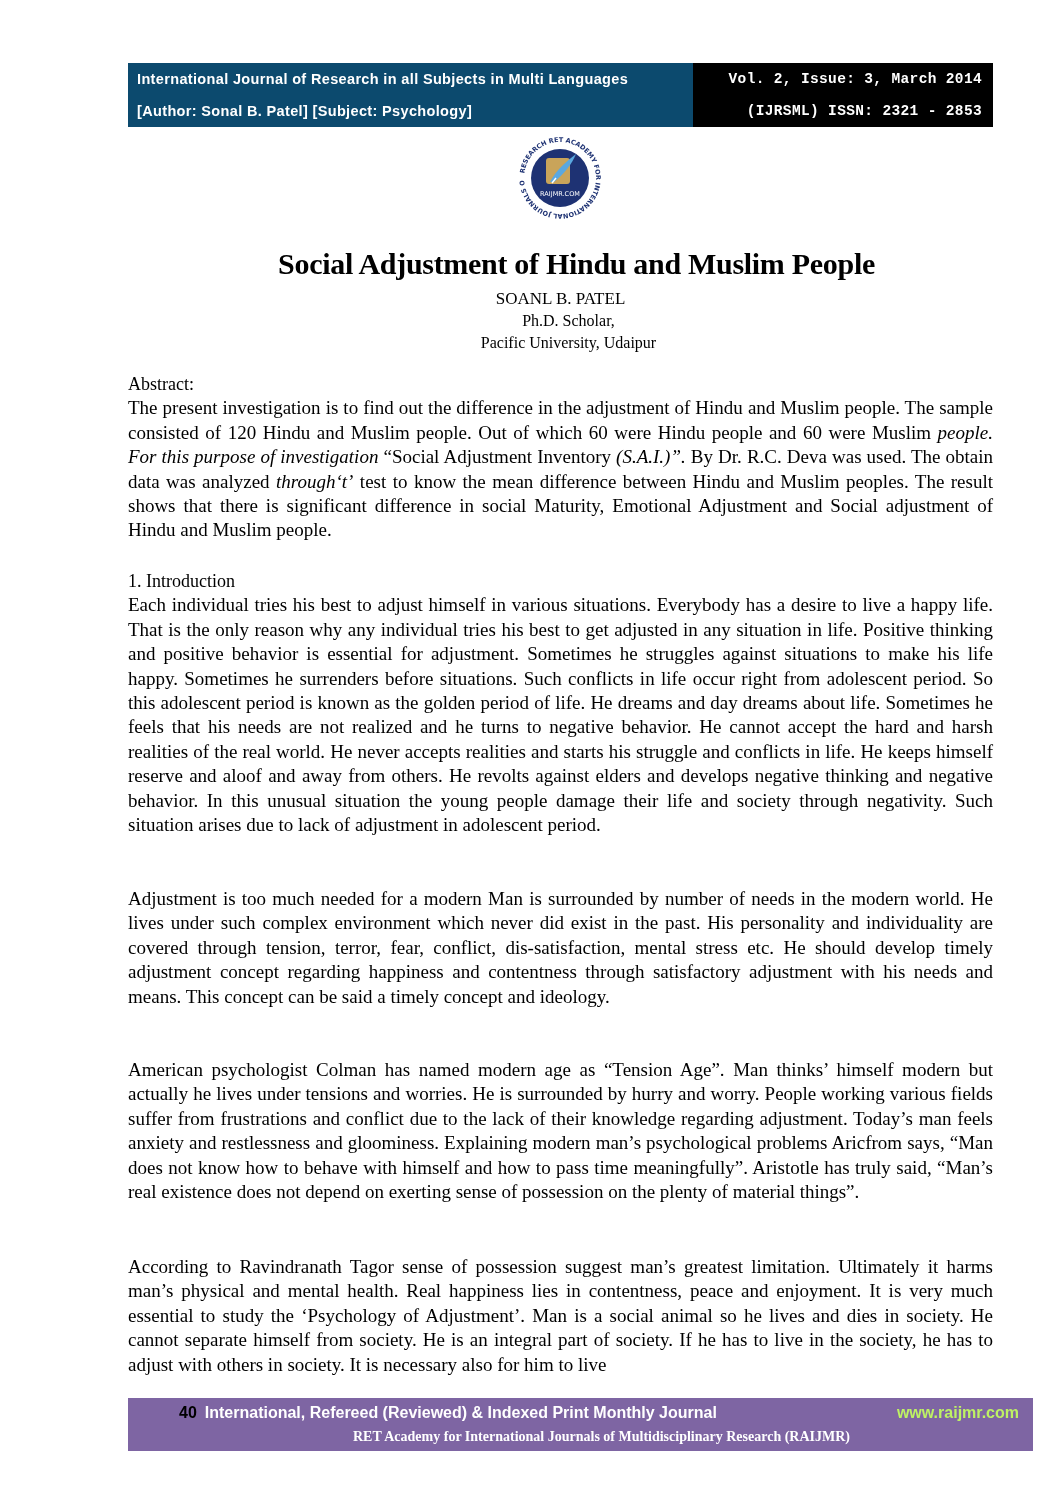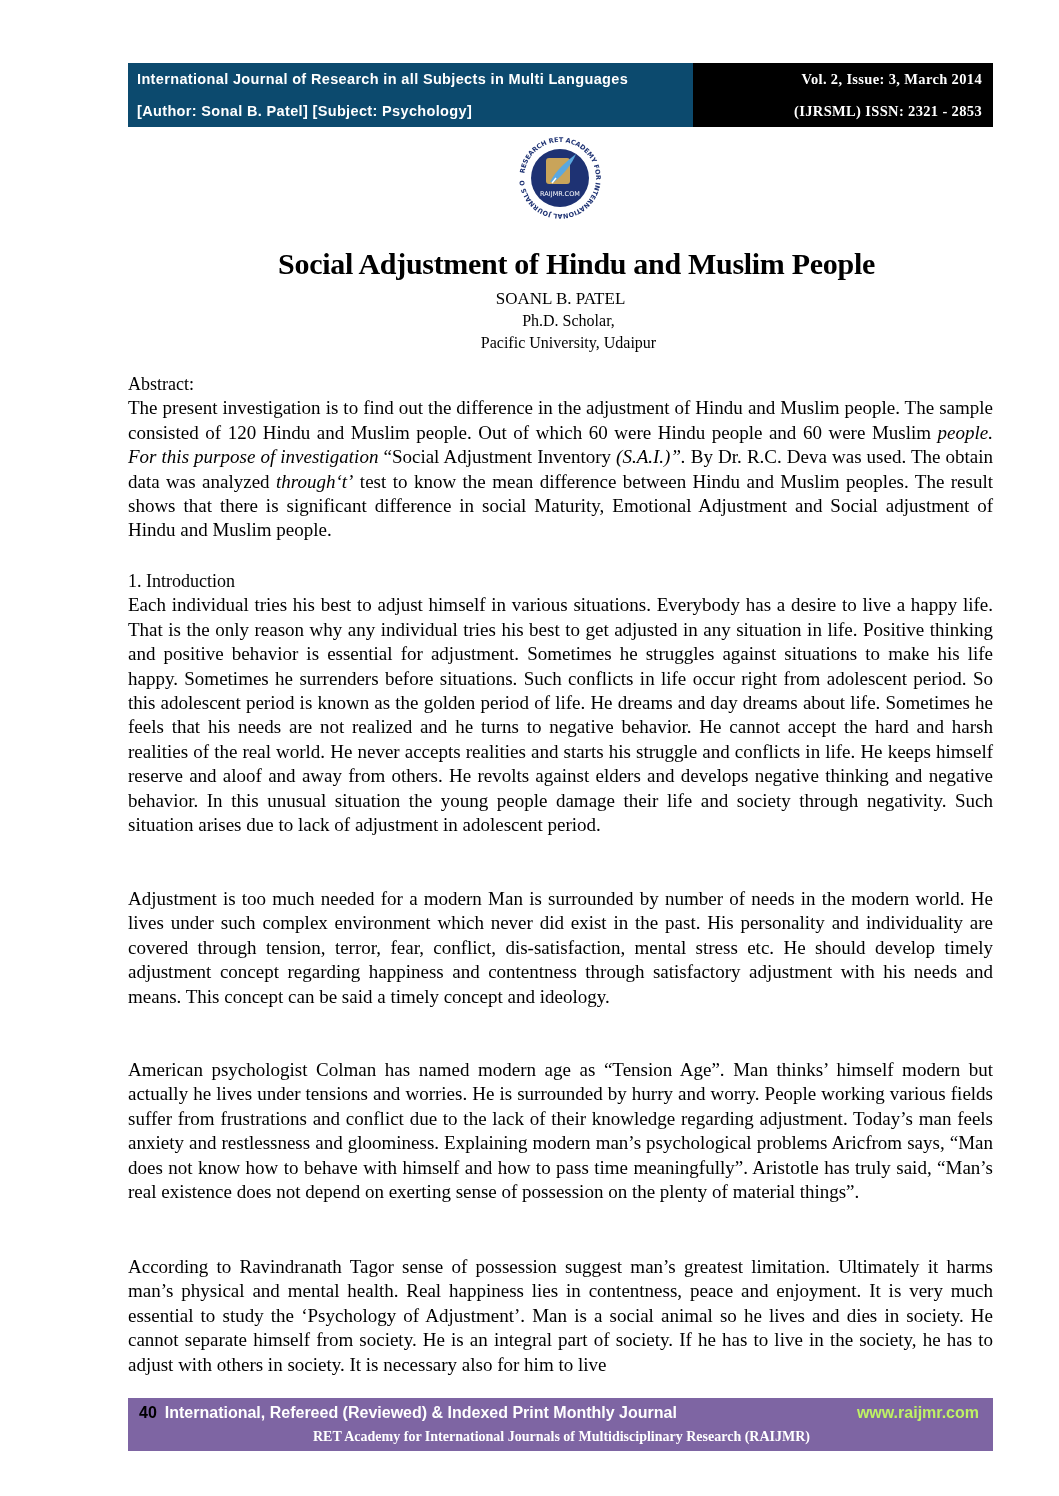--- a/index.html
+++ b/index.html
@@ -11,21 +11,21 @@
     position: absolute; left: 128px; top: 63px; width: 865px; height: 64px;
     display: flex;
   }
   .header-left {
     background: #0c4a6e; width: 565px; height: 100%;
     color: #fff; font-family: "Liberation Sans", "DejaVu Sans", sans-serif;
     font-weight: bold; font-size: 14.5px; box-sizing: border-box; padding-left: 9px;
   }
   .header-right {
     background: #000; flex: 1; height: 100%; color: #fff;
-    font-family: Liberation Serif, serif;
+    font-family: Liberation Mono, monospace;
     font-weight: bold; font-size: 14.5px; text-align: right; box-sizing: border-box; padding-right: 11px;
   }
   .hline { height: 32px; line-height: 32px; white-space: nowrap; letter-spacing: 0.35px; }
   .hline.first { padding-top: 0px; }
 
   .logo {
     position: absolute; left: 516px; top: 134px; width: 88px; height: 88px;
   }
   .title {
     position: absolute; left: 128px; top: 226px; width: 865px; text-align: center;
@@ -43,20 +43,21 @@
     position: absolute; left: 128px; width: 865px;
     font-size: 19px; line-height: 24.4px; text-align: justify;
   }
   .section .heading { font-weight: normal; font-size: 18px; display: block; }
   .section p { margin: 0; }
   .it { font-style: italic; }
 
   .footer {
     position: absolute; left: 128px; top: 1398px; width: 865px; height: 53px;
     background: #7e65a3;
+    padding-left: 40px;
   }
   .footer-top {
     height: 28px; line-height: 30px; display: flex; justify-content: space-between;
     font-family: "Liberation Sans", "DejaVu Sans", sans-serif; font-weight: bold; font-size: 16px;
     padding: 0 14px 0 11px; box-sizing: border-box;
   }
   .footer-top .pnum { color: #000; margin-right: 8px; }
   .footer-top .jtitle { color: #fff; }
   .footer-top .url { color: #bef264; }
   .footer-bottom {

